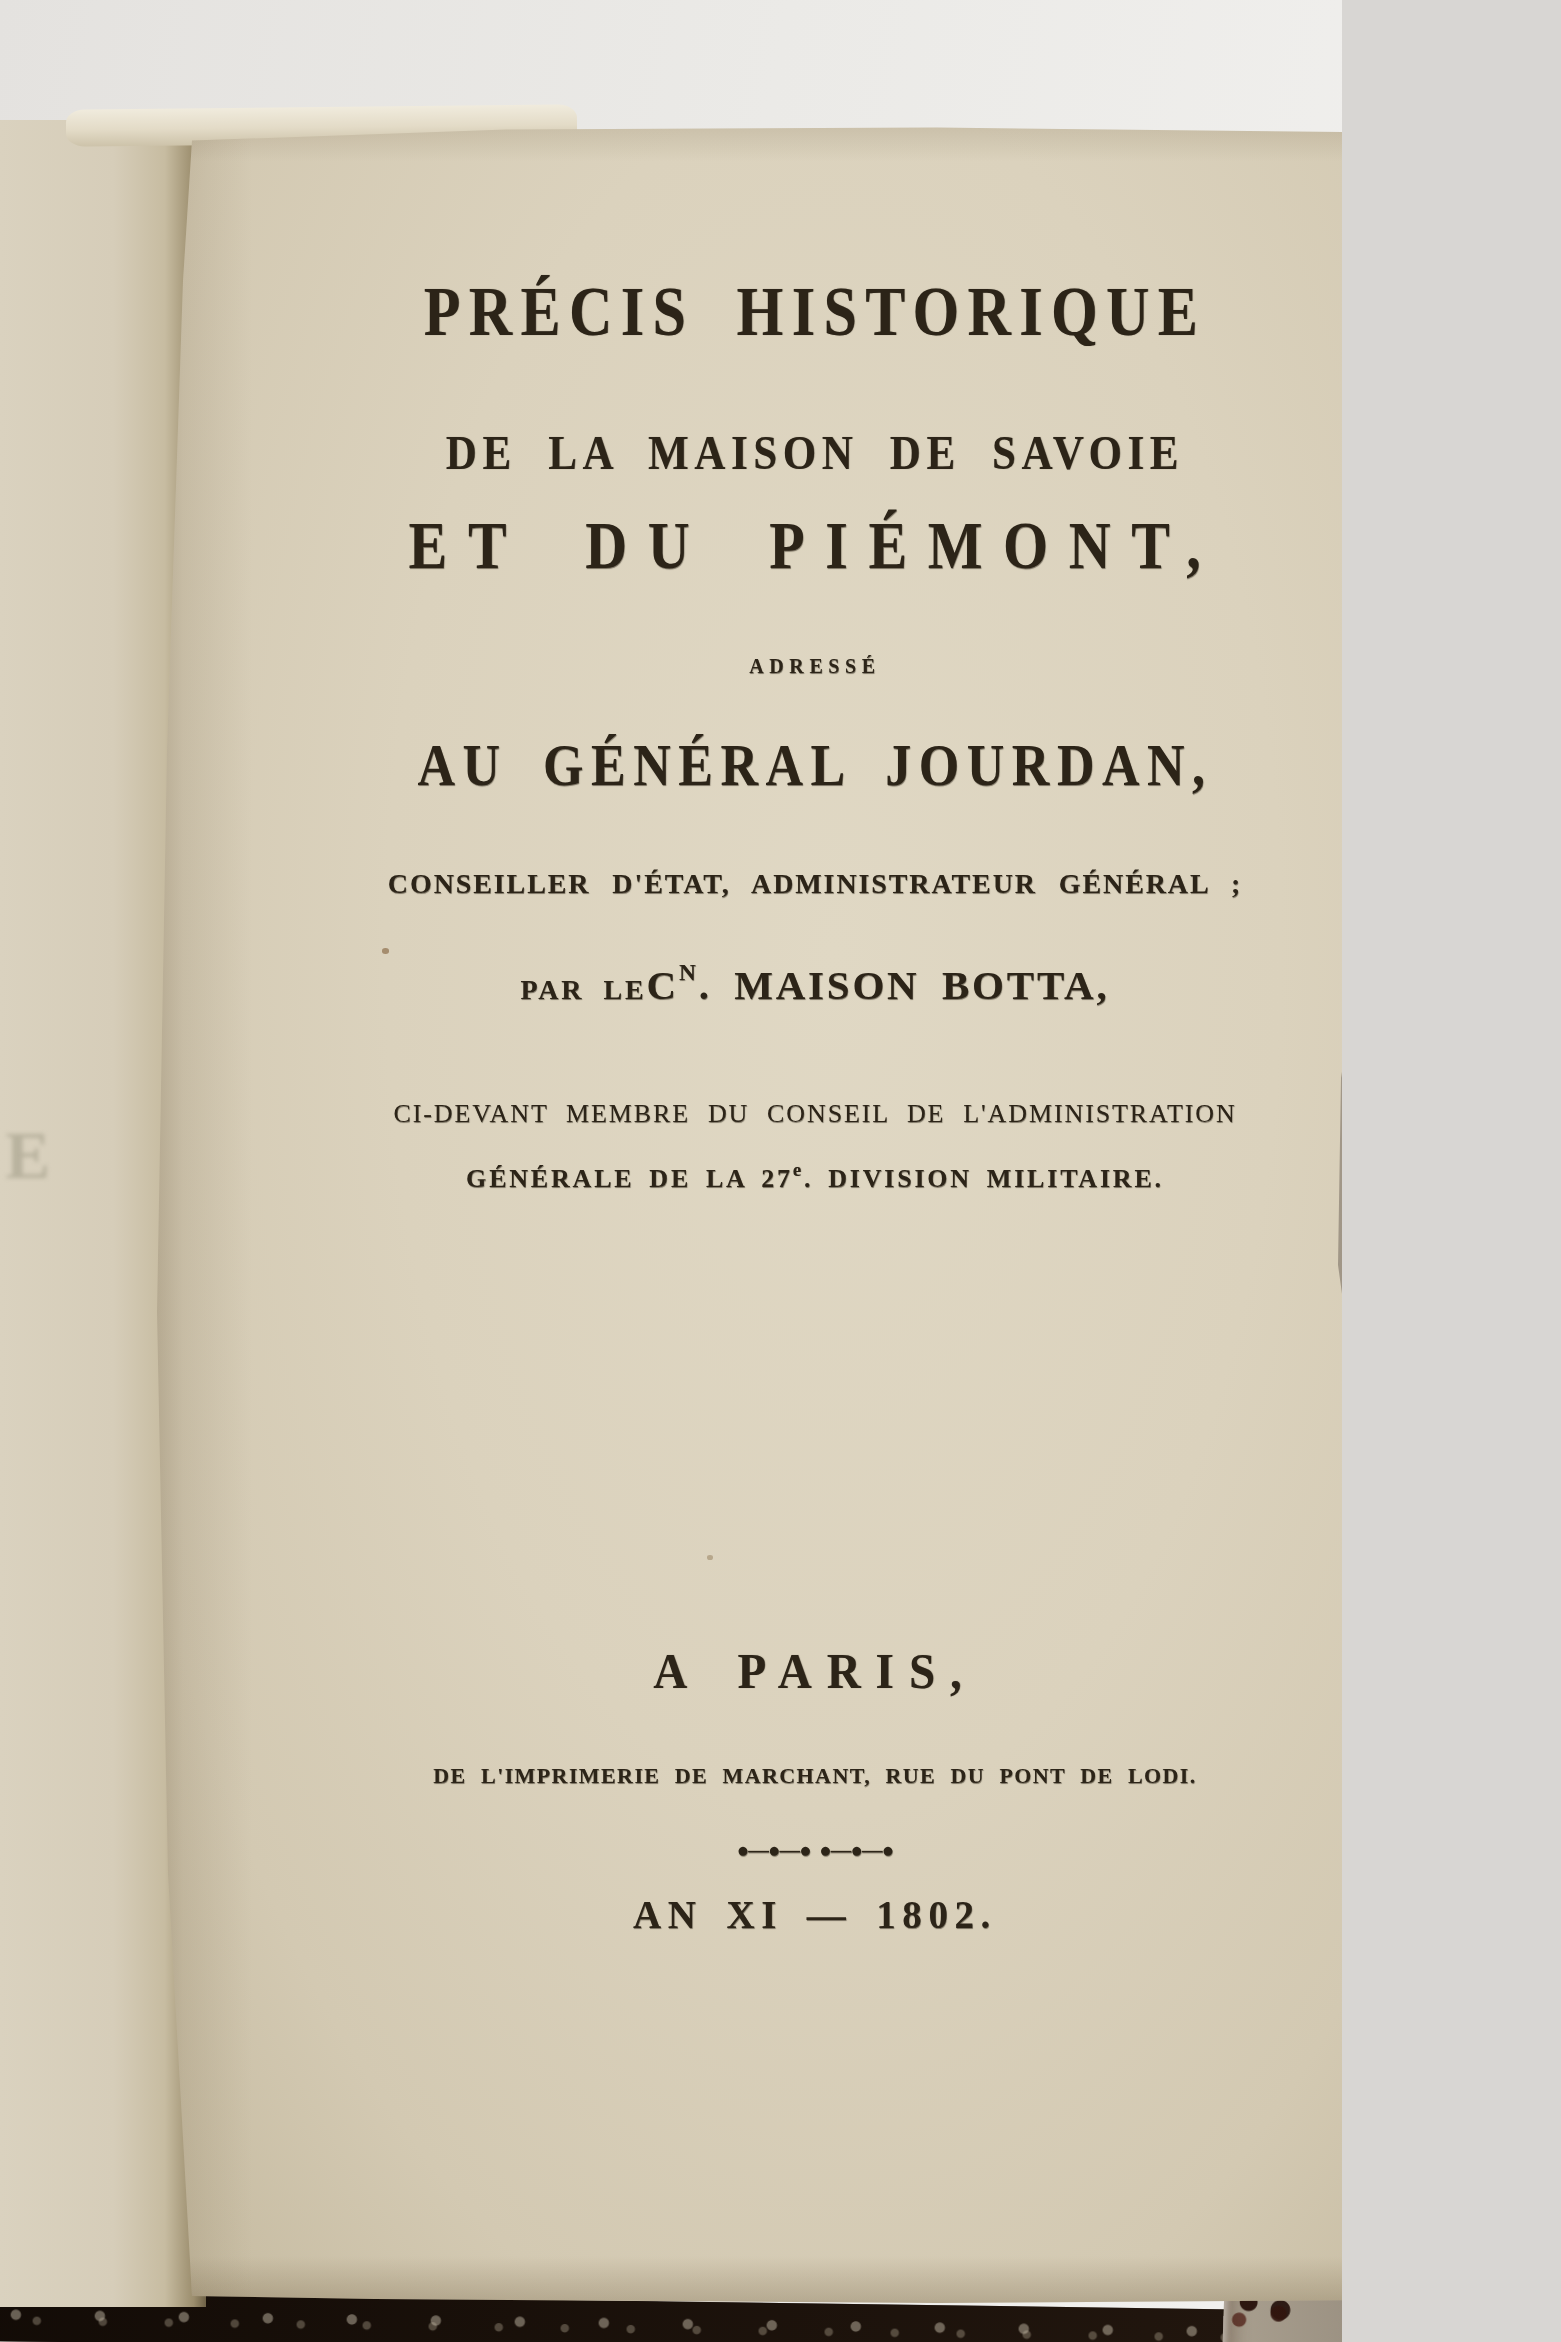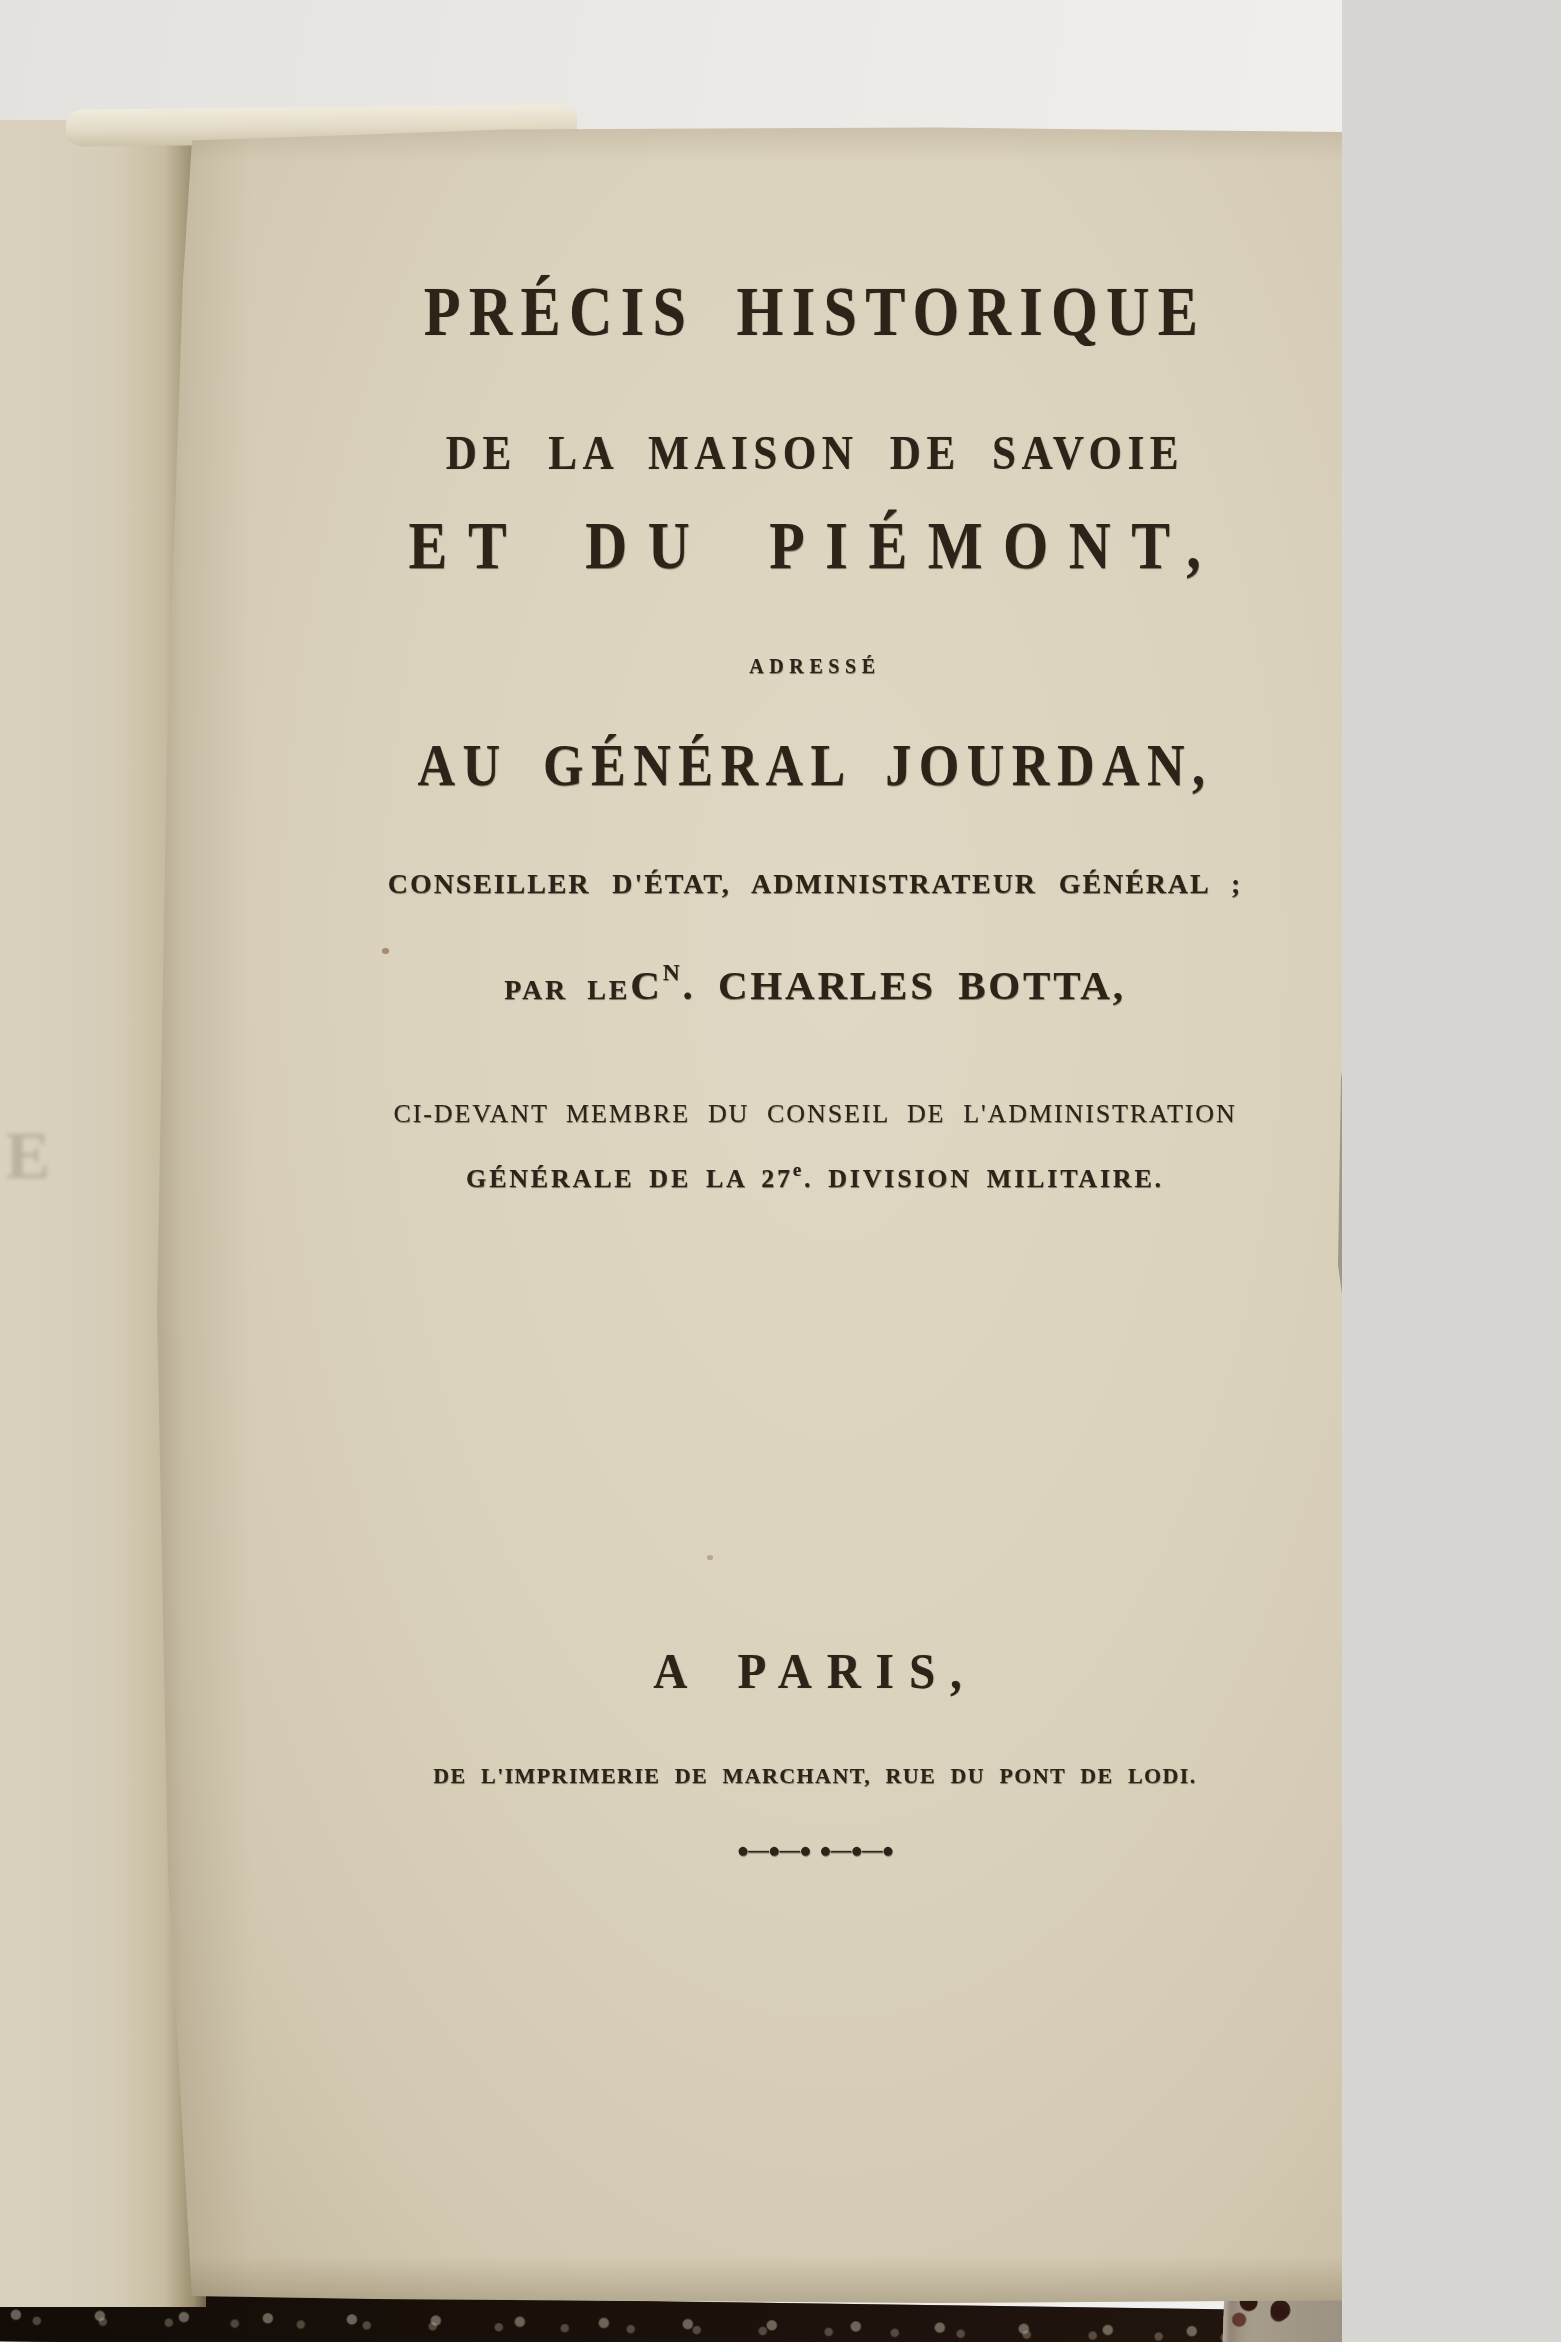--- a/index.html
+++ b/index.html
@@ -136,31 +136,32 @@
 
     <div class="tline l-piemont">ET DU PIÉMONT,</div>
 
     <div class="tline l-adresse">ADRESSÉ</div>
 
     <div class="tline l-jourdan">AU GÉNÉRAL JOURDAN,</div>
 
     <div class="tline l-conseiller">CONSEILLER D'ÉTAT, ADMINISTRATEUR GÉNÉRAL ;</div>
 
     <div class="tline l-author">
-      <span class="author-prefix">PAR LE</span><span class="author-big">C</span><sup class="author-sup">N</sup><span class="author-big">. CHARLES BOTTA,</span>
+      <span class="author-prefix">PAR LE</span><span class="author-big">C</span><sup class="author-sup">N</sup><span class="author-big">. MAISON BOTTA,</span>
     </div>
 
     <div class="tline l-cidevant">CI-DEVANT MEMBRE DU CONSEIL DE L'ADMINISTRATION</div>
 
     <div class="tline l-division">
       <span>GÉNÉRALE DE LA 27</span><sup class="division-sup">e</sup><span>. DIVISION MILITAIRE.</span>
     </div>
 
     <div class="tline l-paris">A PARIS,</div>
 
     <div class="tline l-imprimerie">DE L'IMPRIMERIE DE MARCHANT, RUE DU PONT DE LODI.</div>
 
     <div class="tline l-ornament">●—●—●  ●—●—●</div>
 
+    <div class="tline l-year">AN XI — 1802.</div>
   </div>
 
 </div>
 
 
 </body></html>

